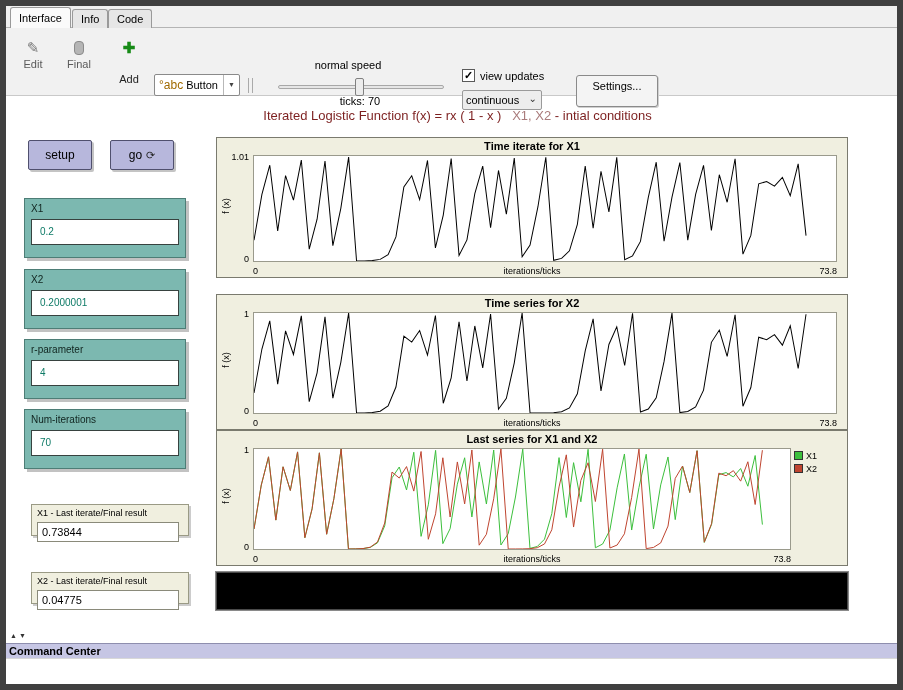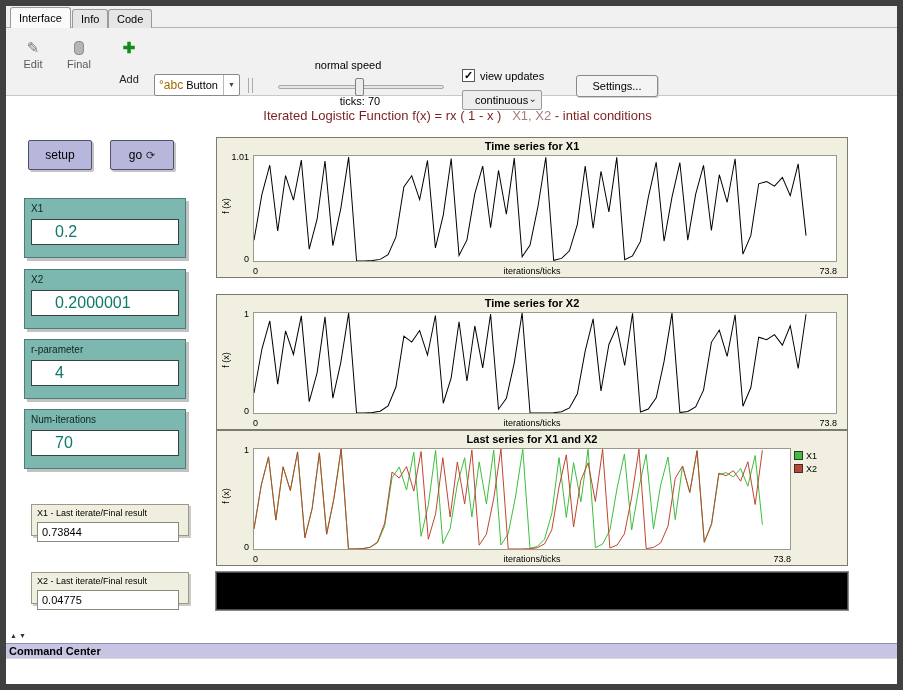--- a/index.html
+++ b/index.html
@@ -24,34 +24,34 @@
   .widget-select { position:absolute; left:148px; top:46px; width:86px; height:22px; background:#fff; border:1px solid #8a8a8a; border-radius:2px; line-height:20px; }
   .widget-select .abc { font-size:12px; color:#a06a00; margin:6px 3px 0 4px; }
   .widget-select .arrow { position:absolute; right:0; top:0; width:16px; height:20px; border-left:1px solid #b8b8b8; text-align:center; font-size:7px; line-height:20px; color:#444; }
   .grip { position:absolute; left:242px; top:50px; width:5px; height:15px; border-left:1px solid #aaa; border-right:1px solid #aaa; }
   .speed-label { position:absolute; left:256px; top:31px; width:172px; text-align:center; }
   .slider-track { position:absolute; left:272px; top:57px; width:166px; height:4px; background:#e6e6e6; border:1px solid #a8a8a8; border-radius:2px; }
   .slider-thumb { position:absolute; left:349px; top:50px; width:9px; height:18px; background:#ececec; border:1px solid #808080; border-radius:2px; }
   .ticks-label { position:absolute; left:268px; top:67px; width:172px; text-align:center; }
   .checkbox { position:absolute; left:456px; top:41px; width:13px; height:13px; background:#fff; border:1px solid #5a5a5a; font-size:11px; line-height:11px; text-align:center; font-weight:bold; }
   .cb-label { position:absolute; left:474px; top:42px; }
-  .update-select { position:absolute; left:456px; top:62px; width:80px; height:20px; background:#ededed; border:1px solid #9a9a9a; border-radius:2px; line-height:18px; padding-left:12px; }
+  .update-select { position:absolute; left:456px; top:62px; width:80px; height:20px; background:#ededed; border:1px solid #9a9a9a; border-radius:2px; line-height:18px; padding-left:3px; }
   .update-select .arrow { position:absolute; right:4px; top:-1px; font-size:10px; color:#333; }
-  .settings-btn { position:absolute; left:570px; top:47px; width:82px; height:22px; background:#f4f4f4; border:1px solid #8a8a8a; border-radius:3px; text-align:center; line-height:20px; box-shadow:1px 1px 0 #d0d0d0; }
+  .settings-btn { position:absolute; left:570px; top:47px; width:82px; height:32px; background:#f4f4f4; border:1px solid #8a8a8a; border-radius:3px; text-align:center; line-height:20px; box-shadow:1px 1px 0 #d0d0d0; }
   
   .main-title { position:absolute; left:0; top:102px; width:903px; text-align:center; font-size:13px; color:#7c1f1f; }
   .main-title .vars { color:#a97b7b; }
   
   .nl-button { position:absolute; width:64px; height:30px; background:#b7b7dc; border:1px solid #50506e; border-radius:2px;
                text-align:center; line-height:28px; font-size:12px; box-shadow:2px 2px 0 #c4c4c4; }
   .nl-button .forever { font-size:11px; margin-left:4px; color:#222; }
   .nl-input { position:absolute; left:18px; width:162px; height:60px; background:#7cb8b0; border:1px solid #4d7d76; box-shadow:3px 3px 0 #c2c2c2; }
   .nl-input .ilabel { padding:4px 0 0 6px; font-size:10px; color:#10241f; }
   .nl-input .ifield { position:absolute; left:6px; right:6px; top:20px; height:26px; background:#fff; border:1px solid #37423f; }
-  .nl-input .ival { display:block; line-height:24px; padding-left:23px; font-size:16px; color:#0d7a66; }
+  .nl-input .ival { display:block; line-height:24px; padding-left:8px; font-size:10px; color:#0d7a66; }
   .nl-monitor { position:absolute; left:25px; width:158px; height:32px; background:#f0efdf; border:1px solid #9a9a85; box-shadow:2px 2px 0 #cccccc; }
   .nl-monitor .mlabel { padding:3px 0 0 5px; font-size:9px; }
   .nl-monitor .mfield { position:absolute; left:5px; right:9px; top:17px; height:20px; background:#fff; border:1px solid #8a8a7a; }
   .nl-monitor .mval { display:block; line-height:18px; padding-left:4px; font-size:11px; }
   
   .plot { position:absolute; left:210px; width:632px; background:#f0efe0; border:1px solid #7a7a6e; }
   .plot-title { position:absolute; top:2px; left:0; width:100%; text-align:center; font-weight:bold; font-size:11px; }
   .plot-area { position:absolute; left:36px; top:17px; right:10px; bottom:15px; background:#fff; border:1px solid #9a9a8c; }
   .plot-area.with-legend { right:56px; }
   .plot-area svg { width:100%; height:100%; display:block; }
@@ -162,21 +162,21 @@
       </div>
   </div>
   <div class="nl-monitor" style="top:566px;">
     <div class="mlabel">X2 - Last iterate/Final result</div>
     <div class="mfield">
         <span class="mval">0.04775</span>
       </div>
   </div>
 
   <div class="plot" style="top:131px;height:141px;">
-    <div class="plot-title">Time series for X1</div>
+    <div class="plot-title">Time iterate for X1</div>
     <div class="ylab">f (x)</div>
     <div class="ytick-top">1.01</div>
     <div class="ytick-bot">0</div>
     <div class="plot-area">
       <svg viewBox="0 0 100 100" preserveAspectRatio="none">
           <polyline points="0.00,80.20 1.36,36.63 2.71,8.75 4.07,71.38 5.42,18.62 6.78,42.04 8.13,3.88 9.49,88.78 10.84,60.20 12.20,4.80 13.55,85.36 14.91,50.11 16.26,1.00 17.62,99.98 18.97,99.90 20.33,99.61 21.68,98.45 23.04,93.89 24.39,77.06 25.75,29.49 27.10,18.81 28.46,41.55 29.81,4.22 31.17,87.49 32.52,56.27 33.88,2.34 35.23,94.68 36.59,79.86 37.94,35.83 39.30,9.68 40.65,68.28 42.01,13.77 43.36,55.47 44.72,1.99 46.07,96.04 47.43,84.80 48.78,48.53 50.14,1.15 51.49,99.37 52.85,97.51 54.20,90.31 55.56,65.03 56.91,9.53 58.27,68.80 59.62,14.52 60.98,53.27 62.33,1.30 63.69,98.76 65.04,95.09 66.40,81.34 67.75,39.43 69.11,5.93 70.46,81.21 71.82,39.11 73.17,6.23 74.53,80.15 75.88,36.51 77.24,8.89 78.59,70.91 79.95,17.83 81.30,44.08 82.66,2.65 84.01,93.47 85.37,75.60 86.72,26.46 88.08,24.34 89.43,28.64 90.79,20.29 92.14,37.84 93.50,7.46 94.85,75.81" fill="none" stroke="#000000" stroke-width="1" vector-effect="non-scaling-stroke"></polyline>
         </svg>
     </div>
     <div class="xtick-left">0</div>
     <div class="xlabel-c">iterations/ticks</div>

